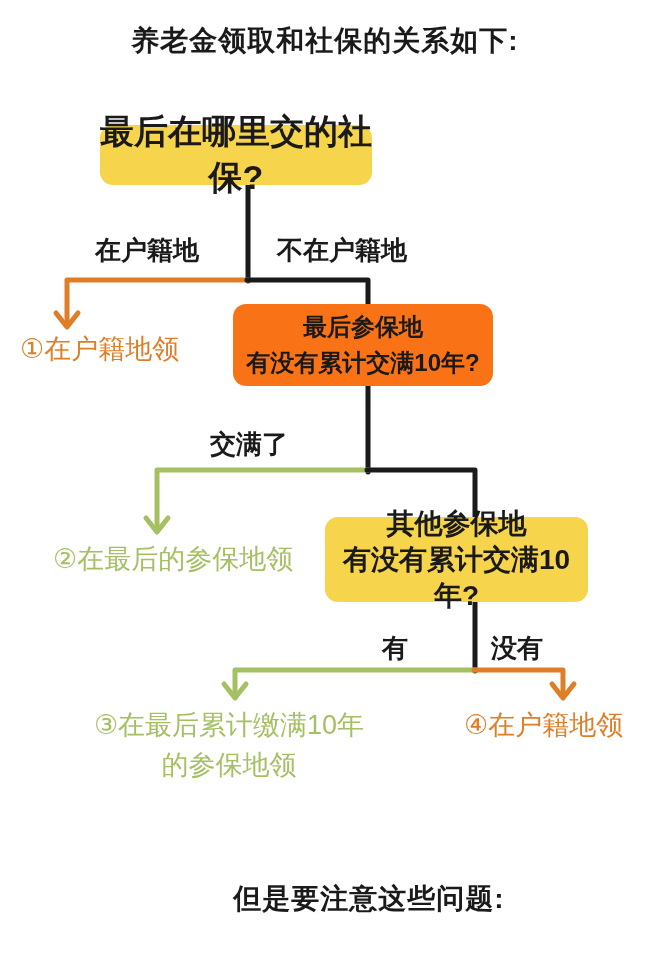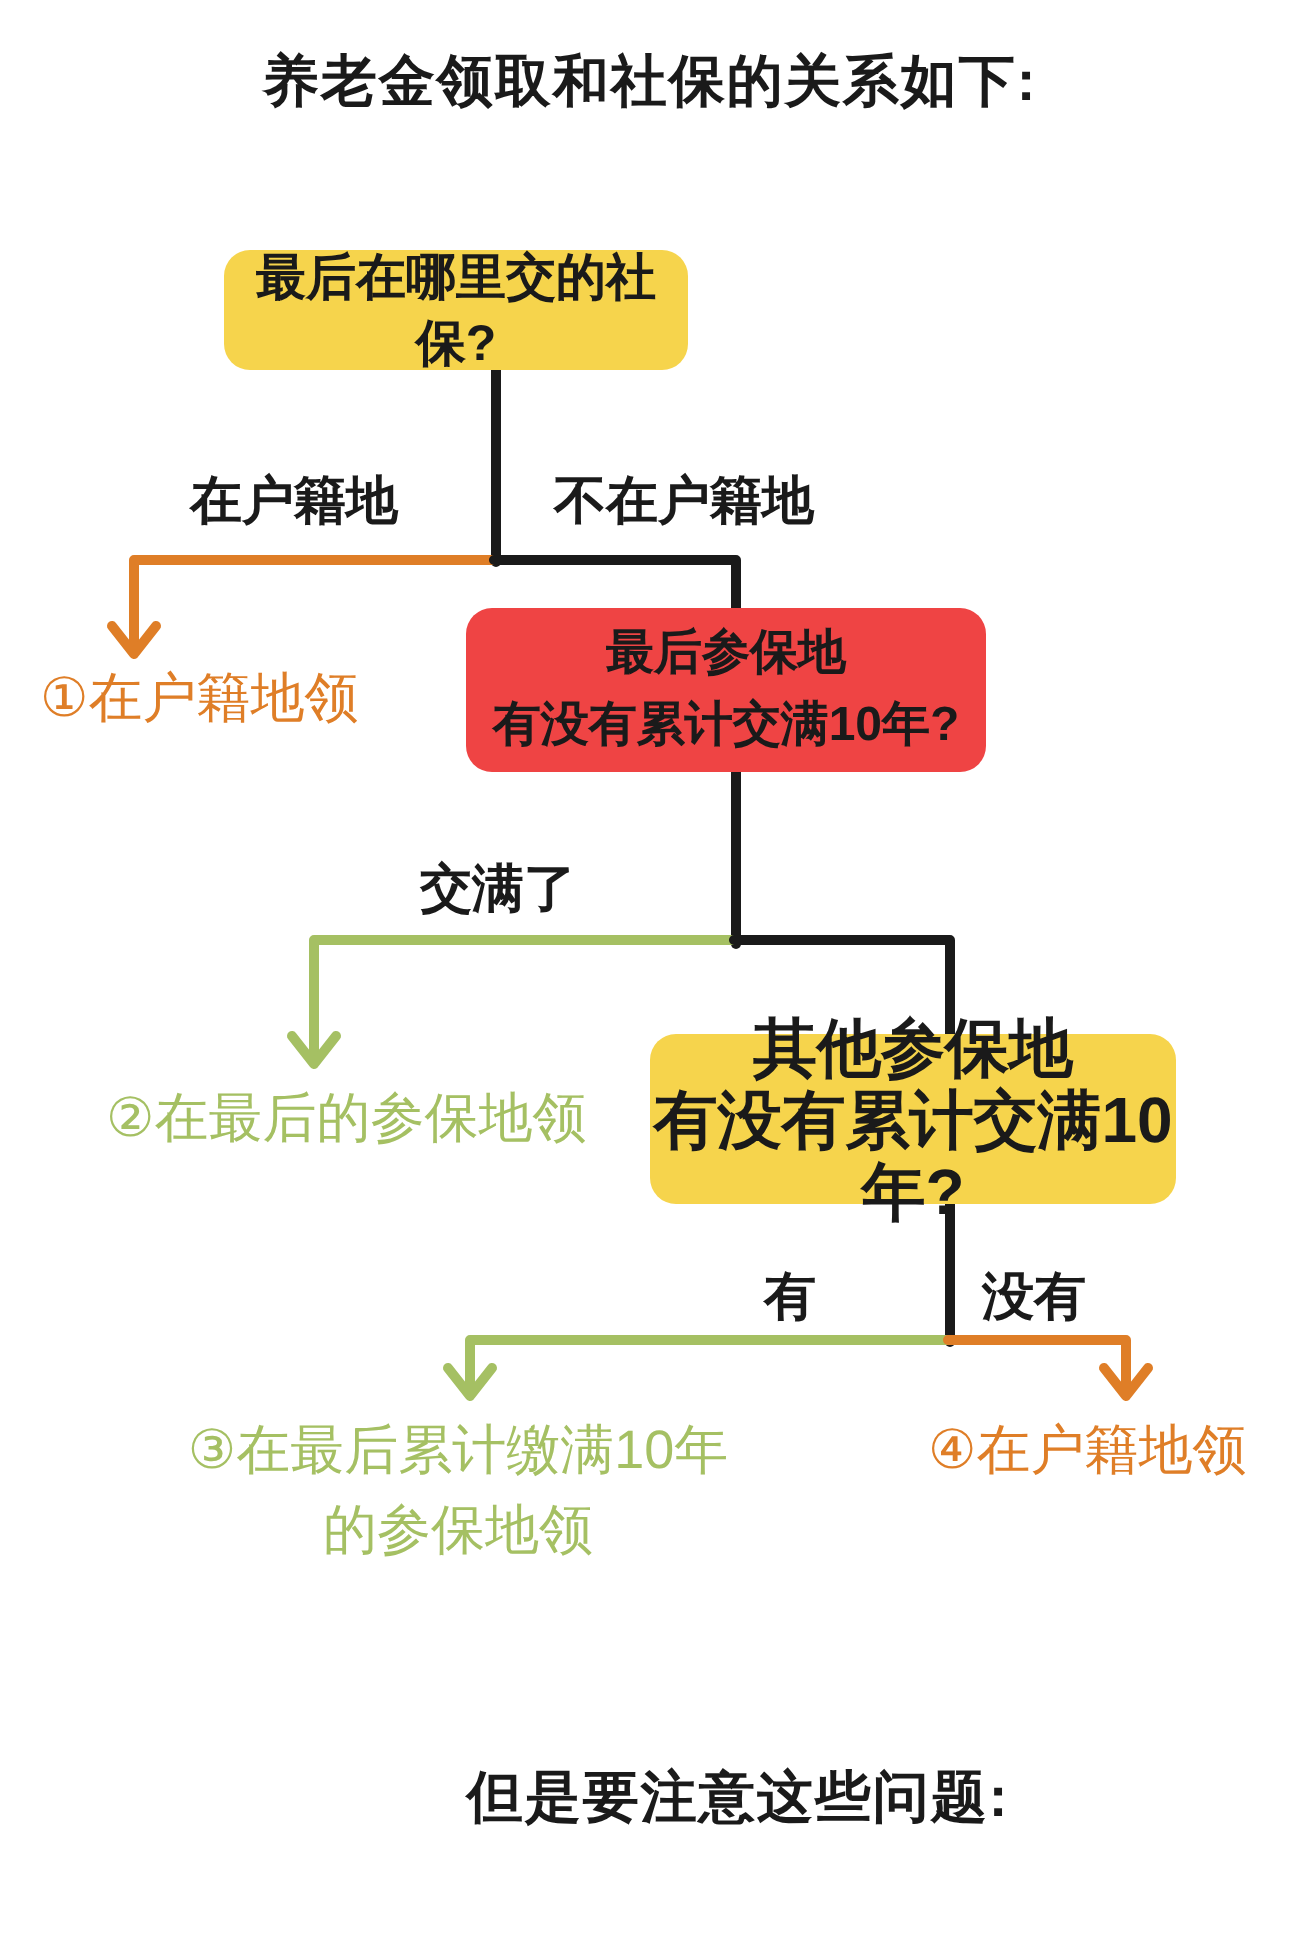--- a/index.html
+++ b/index.html
@@ -34,23 +34,23 @@
   .node {
     position: absolute;
     border-radius: 13px;
     display: flex;
     flex-direction: column;
     align-items: center;
     justify-content: center;
     font-weight: bold;
     text-align: center;
   }
-  .node-1 { left: 112px; top: 125px; width: 232px; height: 60px; font-size: 25px; }
+  .node-1 { left: 100px; top: 125px; width: 272px; height: 60px; font-size: 34px; }
   .node-2 { left: 233px; top: 304px; width: 260px; height: 82px; font-size: 24px; line-height: 36px; }
-  .node-3 { left: 325px; top: 517px; width: 263px; height: 85px; font-size: 32px; line-height: 36px; }
+  .node-3 { left: 325px; top: 517px; width: 263px; height: 85px; font-size: 28px; line-height: 36px; }
   .branch-label {
     position: absolute;
     font-size: 26px;
     font-weight: bold;
     color: #1A1A1A;
   }
   .lbl-b1-left  { left: 95px;  top: 233px; width: 140px; }
   .lbl-b1-right { left: 277px; top: 233px; width: 150px; }
   .lbl-b2-left  { left: 210px; top: 427px; width: 140px; }
   .lbl-b2-right { left: 363px; top: 428px; width: 140px; }
@@ -96,21 +96,21 @@
     <path d="M224 684 L235 698 L246 684" stroke="#A5C063"></path>
 
     <path d="M474 670 L563 670 L563 692" stroke="#DF7E27"></path>
     <path d="M552 684 L563 698 L574 684" stroke="#DF7E27"></path>
   </svg>
 
   <div class="node node-1" style="background: rgb(246, 212, 76); color: rgb(26, 26, 26);">
     <span>最后在哪里交的社保?</span>
   </div>
 
-  <div class="node node-2" style="background: #ef4444; color: rgb(26, 26, 26);">
+  <div class="node node-2" style="background: #f97316; color: rgb(26, 26, 26);">
     <span>最后参保地</span>
     <span>有没有累计交满10年?</span>
   </div>
 
   <div class="node node-3" style="background: rgb(246, 212, 76); color: rgb(26, 26, 26);">
     <span>其他参保地</span>
     <span>有没有累计交满10年?</span>
   </div>
 
   <div class="branch-label lbl-b1-left">在户籍地</div>

